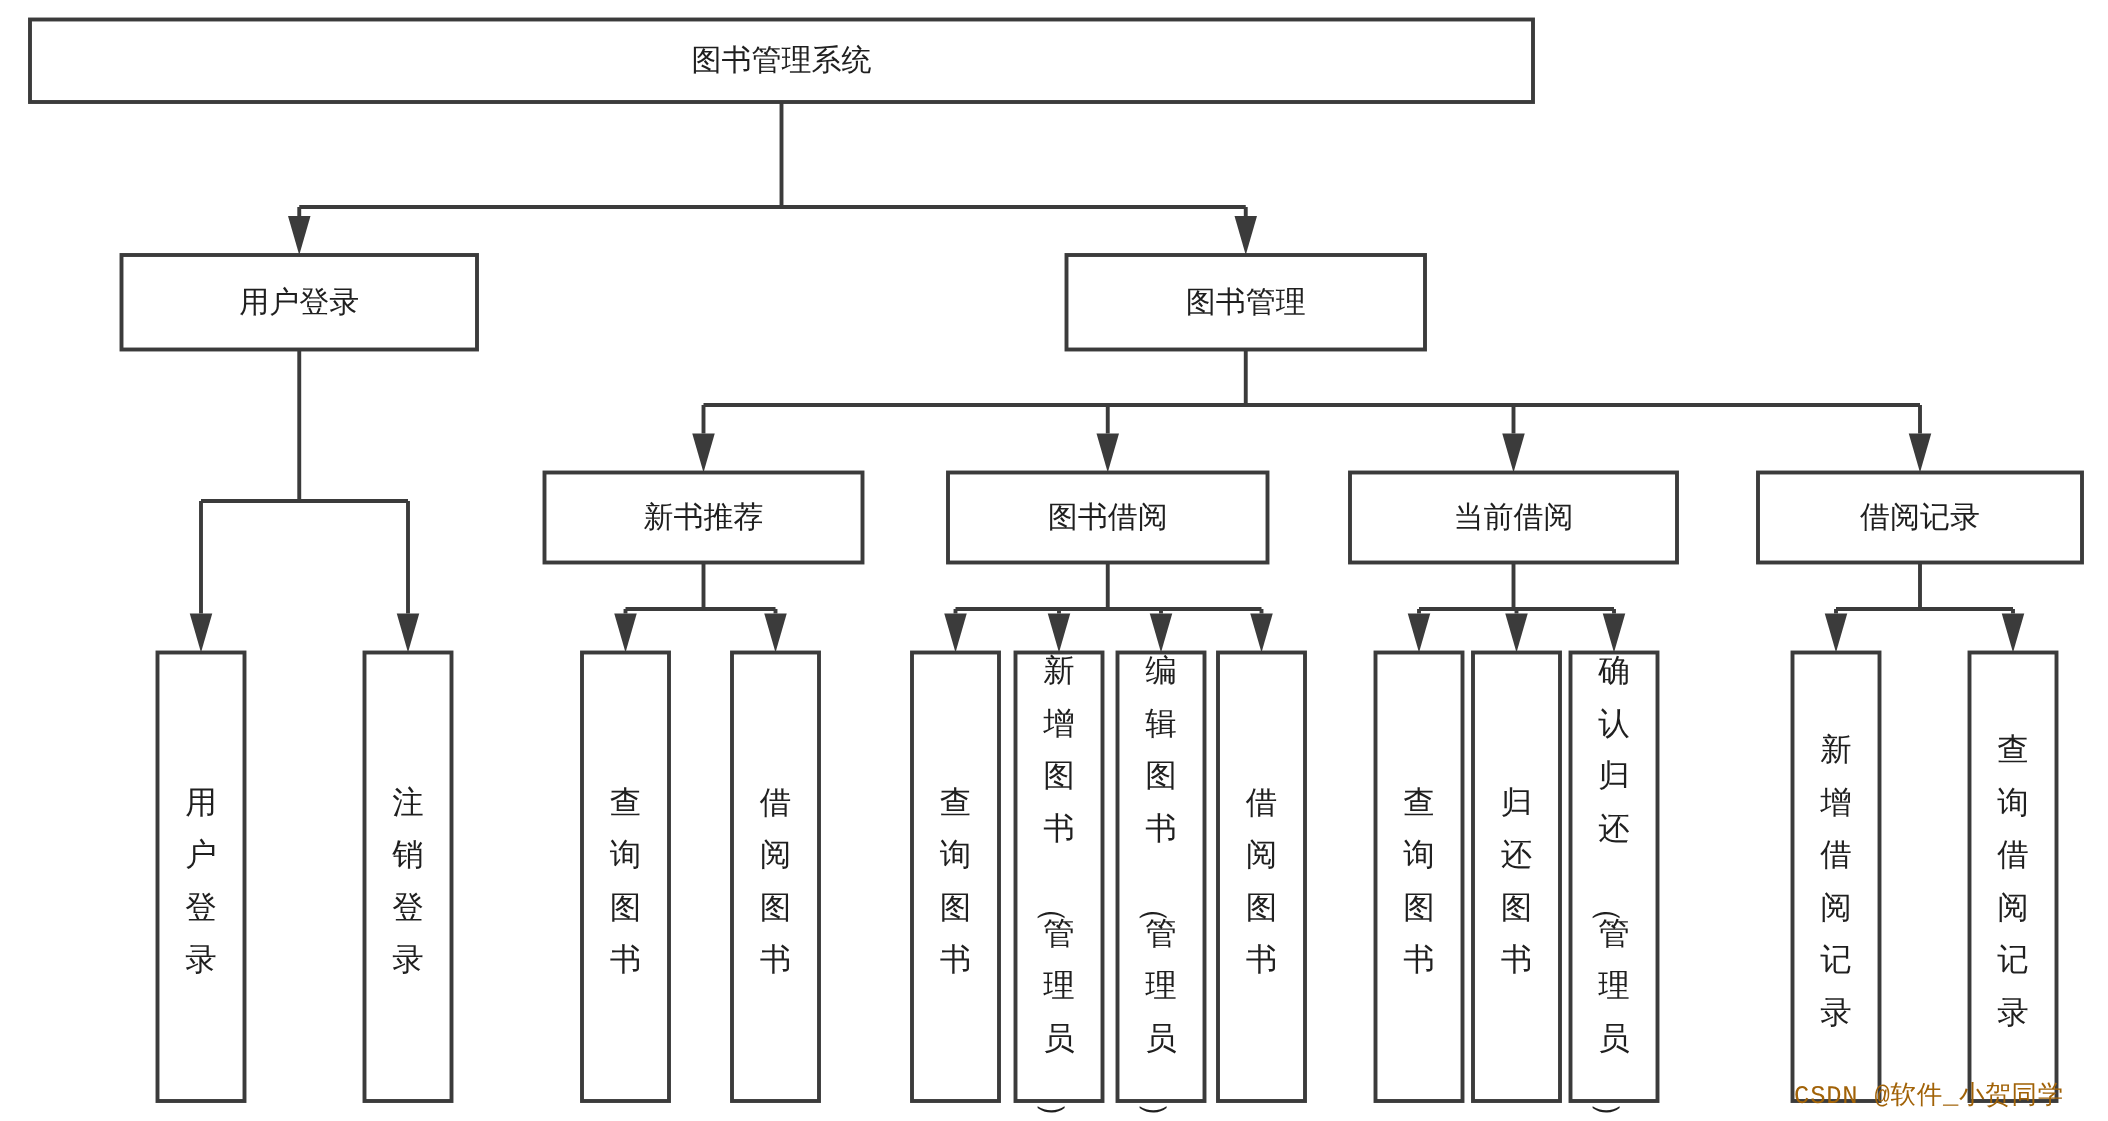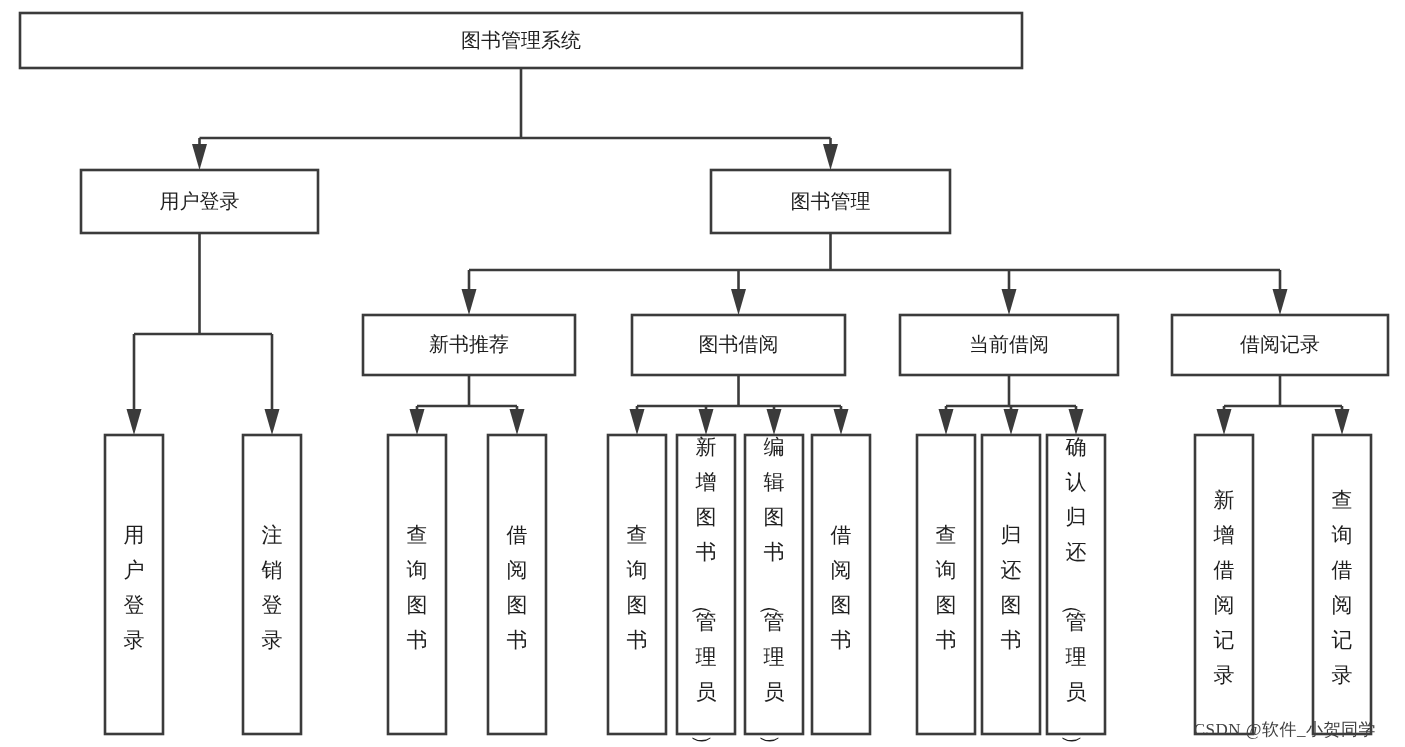--- a/index.html
+++ b/index.html
@@ -52,23 +52,23 @@
   .node-label-v {
     font-family: "Liberation Sans", "DejaVu Sans", sans-serif;
     font-size: 21px;
     fill: #1f1f1f;
     text-anchor: middle;
   }
   .watermark {
     position: absolute;
     right: 12px;
     bottom: 6px;
-    font-family: Liberation Serif, serif;
+    font-family: Liberation Mono, monospace;
     font-size: 17px;
-    color: #404040;
+    color: #a16207;
     letter-spacing: 0.5px;
     white-space: nowrap;
     user-select: none;
   }
 </style>
 </head>
 <body>
 
 <div id="diagram-root">
   <svg id="flow" viewBox="0 0 1405 747">

